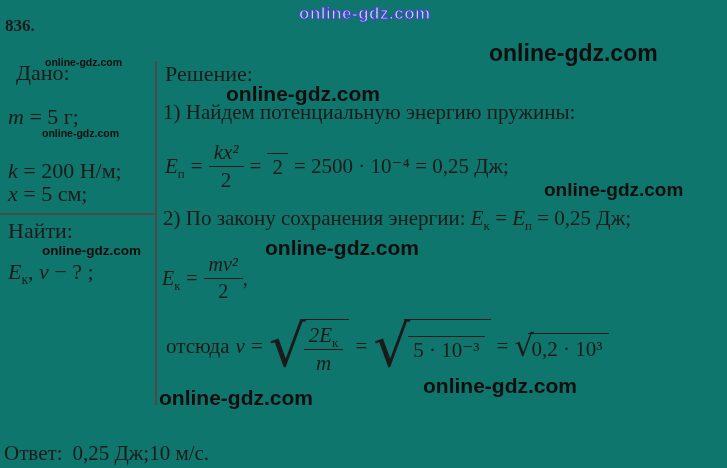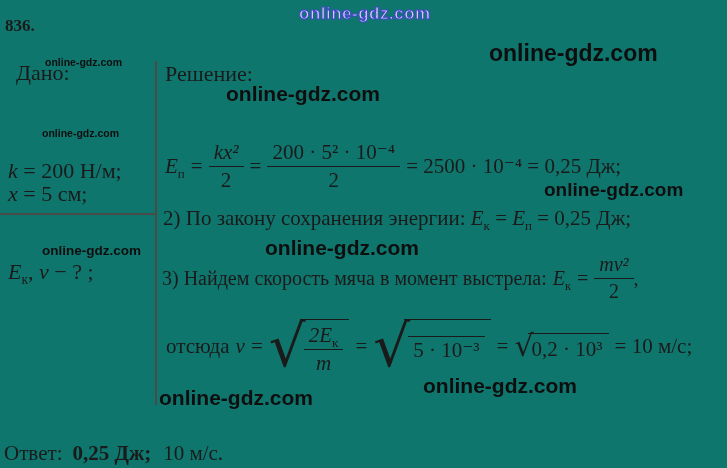--- a/index.html
+++ b/index.html
@@ -44,22 +44,22 @@
   .rad {
     display:flex; align-items:center; line-height:1;
     font-family:"DejaVu Sans",sans-serif; font-weight:400; margin-right:-6px;
   }
   .rad-lg { font-size:58px; }
   .rad-sm { font-size:30px; }
   .sqrt .content {
     border-top:1.8px solid #1a1a1a; display:inline-flex; align-items:center;
     padding:3px 6px 0 4px; margin-top:2px;
   }
-  .ans-val { margin-left:10px;font-weight:bold; }
-  .ans-val2 { margin-left:12px; }
+  .ans-val { margin-left:10px; }
+  .ans-val2 { margin-left:0; }
 </style>
 </head>
 <body>
 
 <div id="page">
 
   <div class="wm wm-outline" style="left:299px;top:4px">online-gdz.com</div>
   <div class="wm" style="left:489px;top:40px;font-size:23px">online-gdz.com</div>
   <div class="wm wm-small" style="left:45px;top:56px">online-gdz.com</div>
   <div class="wm wm-small" style="left:42px;top:127px">online-gdz.com</div>
@@ -70,50 +70,51 @@
   <div class="wm wm-big" style="left:159px;top:386px">online-gdz.com</div>
   <div class="wm wm-big" style="left:423px;top:374px">online-gdz.com</div>
 
   <div class="prob-num">836.</div>
 
   <div class="vline"></div>
   <div class="hline"></div>
 
   <div class="t sz22" style="left:16px;top:60px">Дано:</div>
 
+  <div class="t sz22" style="left:8px;top:104px"><i class="it">m</i><span> = 5 г;</span></div>
 
   <div class="t sz22" style="left:8px;top:158px"><i class="it">k</i><span> = 200 Н/м;</span></div>
 
   <div class="t sz22" style="left:8px;top:181px"><i class="it">x</i><span> = 5 см;</span></div>
 
+  <div class="t sz22" style="left:8px;top:218px">Найти:</div>
 
   <div class="t sz22" style="left:165px;top:61px">Решение:</div>
 
   <div class="t sz22" style="left:8px;top:259px"><i class="it">E</i><sub>к</sub><span>, </span><i class="it">v</i><span> − ? ;</span></div>
 
+  <div class="t sz21" style="left:163px;top:100px">1) Найдем потенциальную энергию пружины:</div>
 
   <div class="mrow sz21" style="left:165px;top:137px;height:58px">
     <span><i class="it">E</i><sub>п</sub></span>
     <span>=</span>
     <span class="frac">
         <span class="num it">kx²</span>
         <span class="den">2</span>
       </span>
     <span>=</span>
     <span class="frac">
-        <span class="num">200 · 5² · 10⁻⁴</span>
         <span class="den">2</span>
       </span>
     <span>= 2500 · 10⁻⁴ = 0,25 Дж;</span>
   </div>
 
   <div class="t sz21" style="left:163px;top:206px"><span>2) По закону сохранения энергии: </span><i class="it">E</i><sub>к</sub><span> = </span><i class="it">E</i><sub>п</sub><span> = 0,25 Дж;</span></div>
 
   <div class="mrow sz20" style="left:162px;top:250px;height:56px">
-    <span>3) Найдем скорость мяча в момент выстрела:</span>
     <span><i class="it">E</i><sub>к</sub></span>
     <span>=</span>
     <span class="frac">
         <span class="num it">mv²</span>
         <span class="den">2</span>
       </span>
     <span style="margin-left:-6px">,</span>
   </div>
 
   <div class="mrow sz21" style="left:166px;top:313px;height:66px">
@@ -136,18 +137,17 @@
           <span class="frac">
             <span class="den">5 · 10⁻³</span>
           </span>
         </span>
       </span>
     <span>=</span>
     <span class="sqrt">
         <span class="rad rad-sm">√</span>
         <span class="content">0,2 · 10³</span>
       </span>
-    <span>= 10 м/с;</span>
   </div>
 
   <div class="t sz21" style="left:4px;top:441px"><span>Ответ:</span><span class="ans-val">0,25 Дж;</span><span class="ans-val2">10 м/с.</span></div>
 
 </div>
 
 </body></html>

